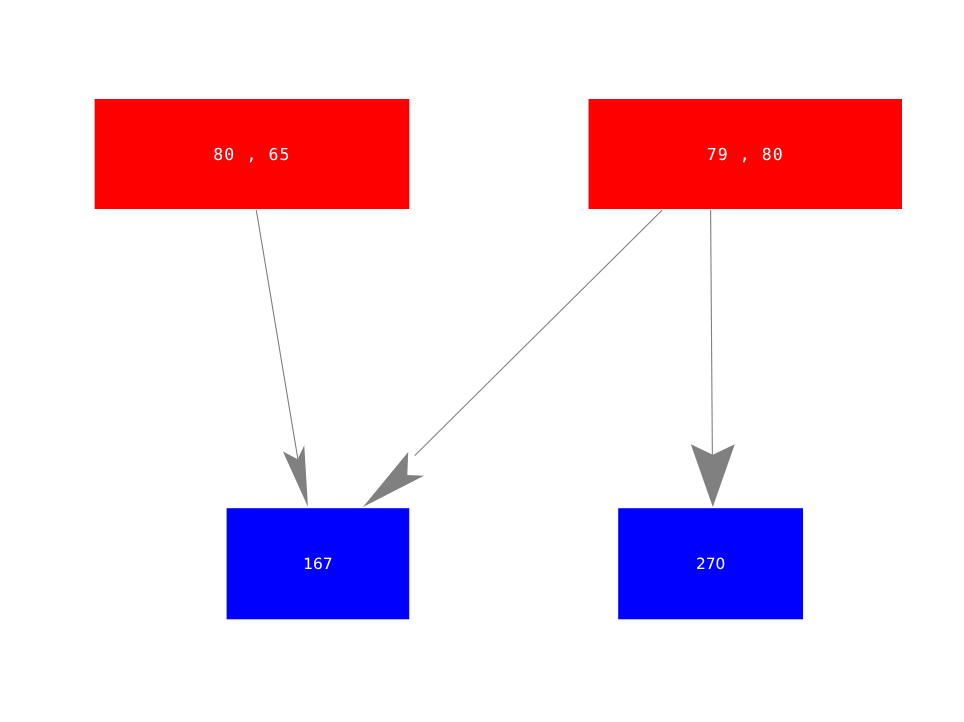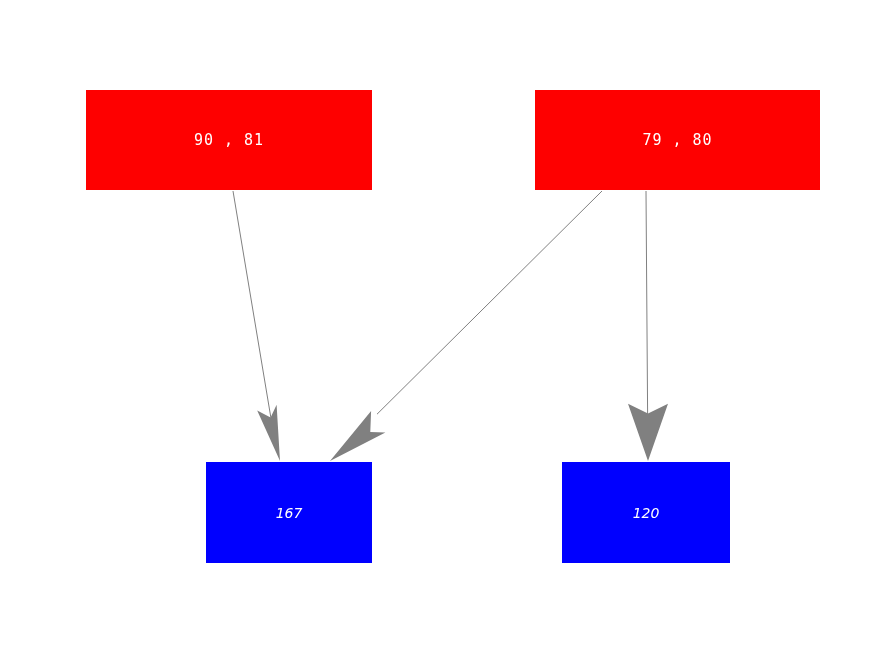--- a/index.html
+++ b/index.html
@@ -37,21 +37,20 @@
   .node-red {
     background: #fe0000;
     font-family: "DejaVu Sans Mono", "Liberation Mono", monospace;
     font-size: 15px;
   }
   .node-blue {
     background: #0000ff;
     font-family: "DejaVu Sans", "Liberation Sans", sans-serif;
     font-size: 14px;
     letter-spacing: 0px;
-    font-style: italic;
   }
   .node-label {
     white-space: pre;
     user-select: none;
   }
 </style>
 </head>
 <body>
 
 <div id="canvas">
@@ -73,28 +72,28 @@
       <path d="M 330 461 L 385.4 432.5 L 370.3 431.9 L 371.1 411.0 Z" fill="#808080"></path>
     </g>
 
     <g>
       <line x1="646" y1="191" x2="647.8" y2="440.0" stroke="#808080" stroke-width="1"></line>
       <path d="M 648 461 L 628.0 403.8 L 648.0 413.4 L 668.0 403.8 Z" fill="#808080"></path>
     </g>
   </svg>
 
   <div class="node node-red" style="left:86px; top:90px; width:286px; height:100px;">
-    <span class="node-label">90 , 81</span>
+    <span class="node-label">80 , 65</span>
   </div>
 
   <div class="node node-red" style="left:503px; top:90px; width:285px; height:100px;margin-left:32px;">
     <span class="node-label">79 , 80</span>
   </div>
 
   <div class="node node-blue" style="left:206px; top:462px; width:166px; height:101px;">
     <span class="node-label">167</span>
   </div>
 
   <div class="node node-blue" style="left:562px; top:462px; width:168px; height:101px;">
-    <span class="node-label">120</span>
+    <span class="node-label">270</span>
   </div>
 
 </div>
 
 </body></html>

